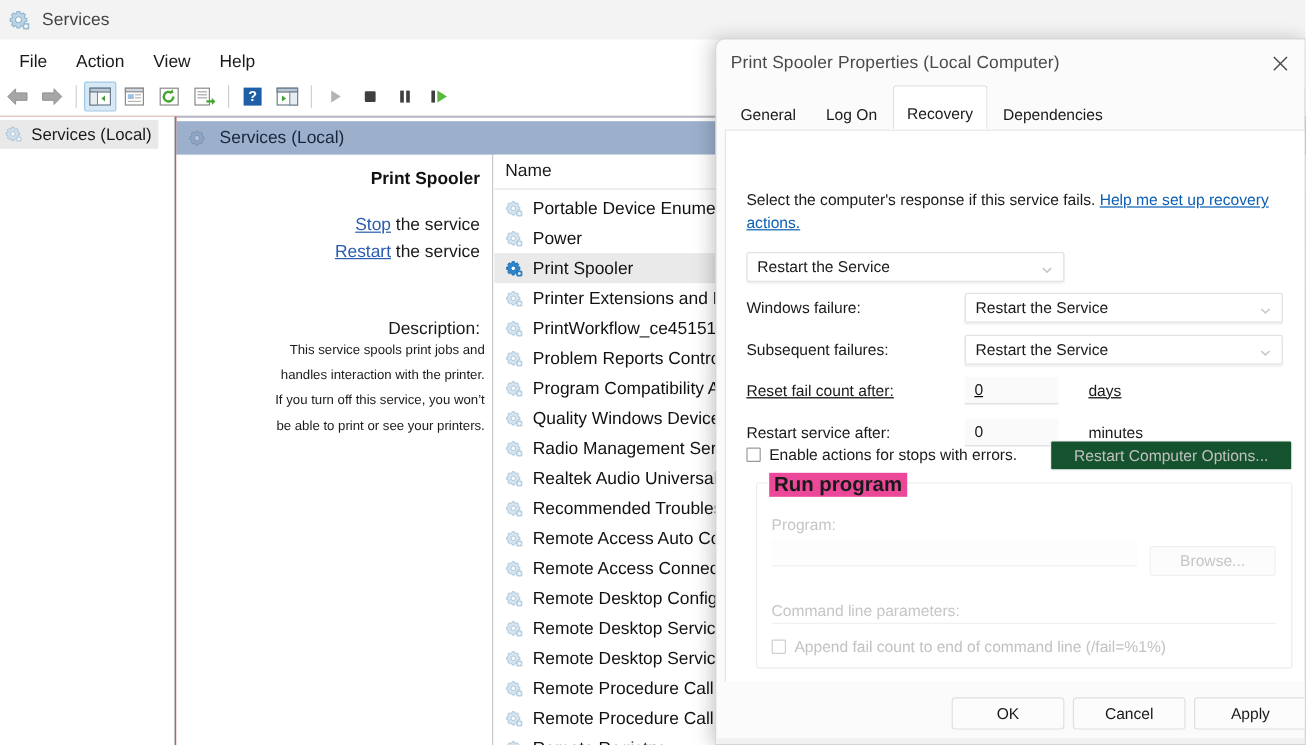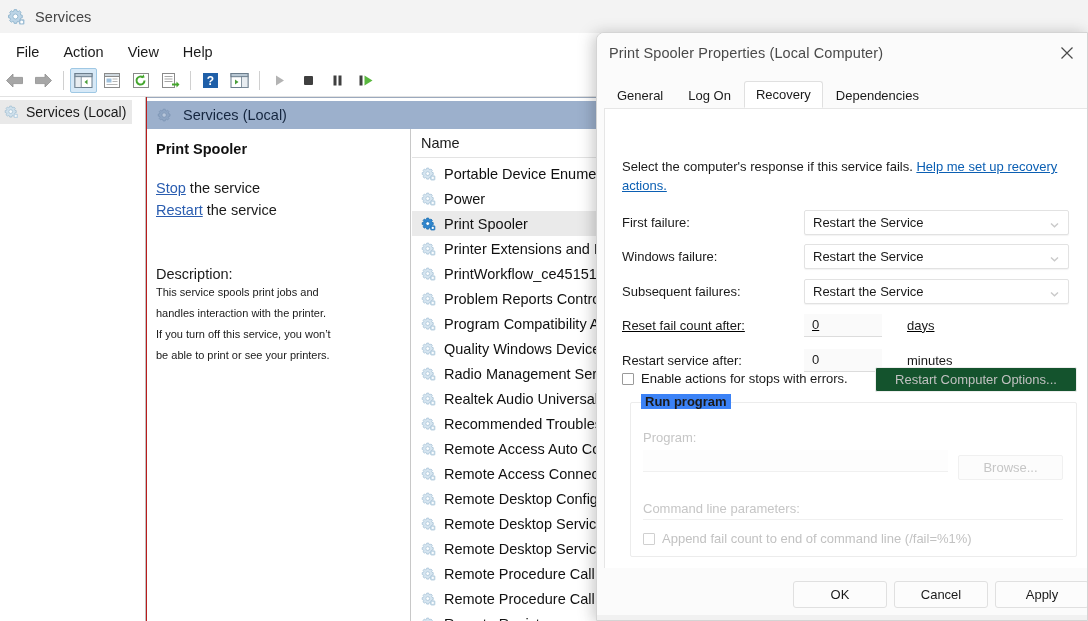--- a/index.html
+++ b/index.html
@@ -14,20 +14,21 @@
     position: relative;
     width: 1088px; height: 621px;
     background: #ffffff;
   }
 
   
   .mmc-window {
     position: absolute; left: 0; top: 0;
     width: 1088px; height: 621px;
     background: #ffffff;
+    text-align: right;
   }
   .titlebar {
     position: absolute; left: 0; top: 0;
     width: 1088px; height: 33px;
     background: #f3f3f3;
     display: flex; align-items: center;
   }
   .title-icon {
     width: 20px; height: 20px; margin-left: 7px; margin-right: 8px;
     position: relative; flex: none;
@@ -201,21 +202,21 @@
     margin-right: 1px;
     cursor: default; white-space: nowrap;
     border: 1px solid transparent;
     font-family: "Liberation Sans", sans-serif;
   }
   .dlg-tab.selected {
     background: #ffffff;
     border: 1px solid #e0e0e0;
     border-bottom: 1px solid #ffffff;
     border-top-left-radius: 3px; border-top-right-radius: 3px;
-    padding-top: 5px; padding-bottom: 5px;
+    padding-top: 15px; padding-bottom: 5px;
     position: relative; z-index: 2;
   }
 
   .dlg-body {
     position: absolute; left: 7px; top: 75px;
     width: 485px; height: 493px;
     background: #ffffff;
     border: 1px solid #e6e6e6;
     border-right: none;
   }
@@ -283,22 +284,22 @@
   }
 
   .group {
     position: absolute; left: 25px; top: 293px;
     width: 447px; height: 155px;
     border: 1px solid #ececec;
     border-radius: 2px;
   }
   .group-title {
     position: absolute; left: 10px; top: -9px;
-    background: #3b82f6; padding: 0 4px;
-    font-size: 13px; color: #1a1a1a; font-weight: bold;
+    background: #ec4899; padding: 0 4px;
+    font-size: 17px; color: #1a1a1a; font-weight: bold;
   }
   .group .glabel {
     position: absolute; font-size: 13px; color: #c6c6c6;
   }
   .gfield {
     position: absolute; background: #fdfdfd;
     border-bottom: 1px solid #f0f0f0; height: 22px;
   }
   .btn-browse {
     position: absolute; left: 327px; top: 52px;
@@ -727,21 +728,20 @@
       <div class="dlg-tab">Log On</div>
       <div class="dlg-tab selected">Recovery</div>
       <div class="dlg-tab">Dependencies</div>
     </div>
 
     <div class="dlg-body">
 
       <div class="intro"><span>Select the computer's response if this service fails. </span><a>Help me set up recovery actions.</a></div>
 
       <div class="frow" style="top:100px;">
-        <span class="flabel">First failure:</span>
         <div class="fcombo">
           <span>Restart the Service</span>
           <span class="chev">
             <svg width="9" height="9" viewBox="0 0 9 9">
                 <path d="M1 3l3.5 3.3L8 3" stroke="#c9c9c9" stroke-width="1.4" fill="none"></path>
               </svg>
           </span>
         </div>
       </div>
 

